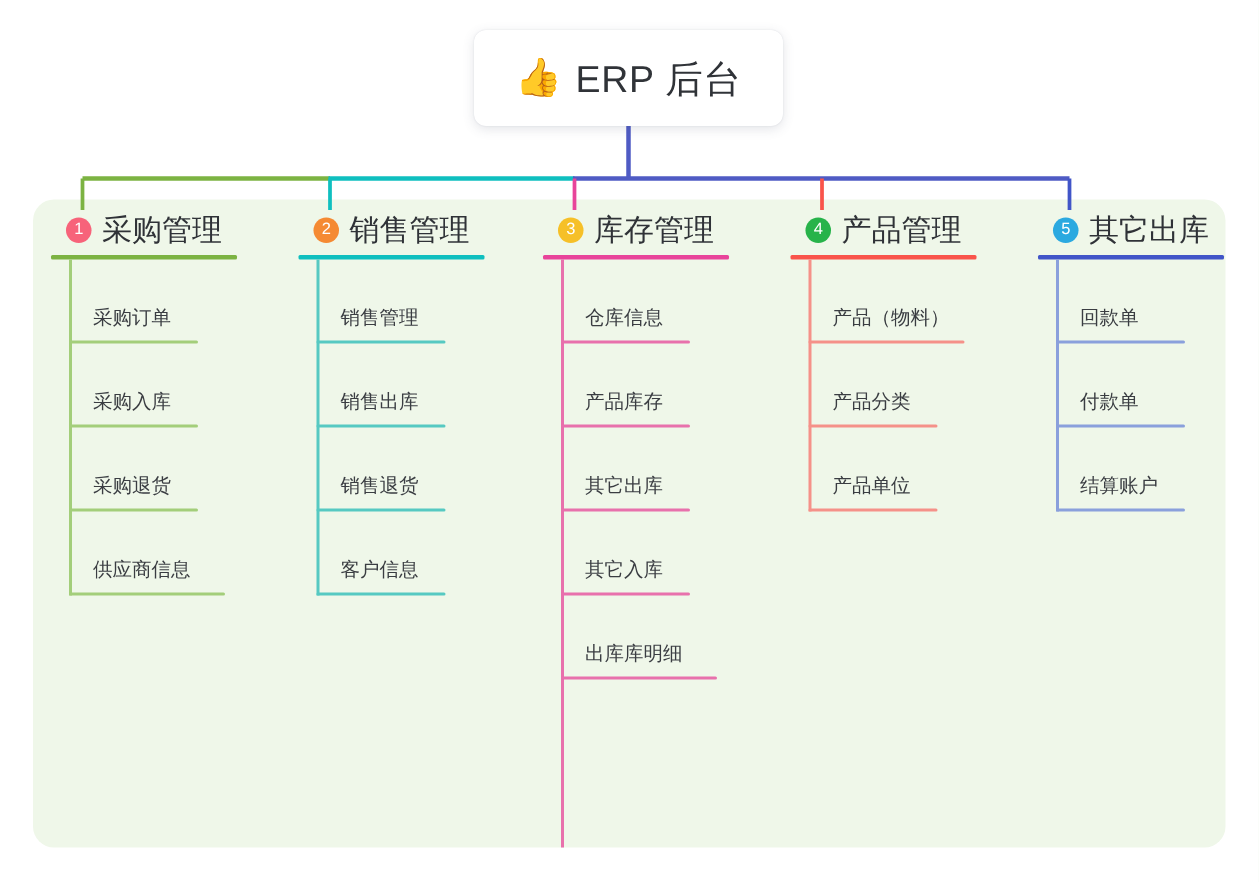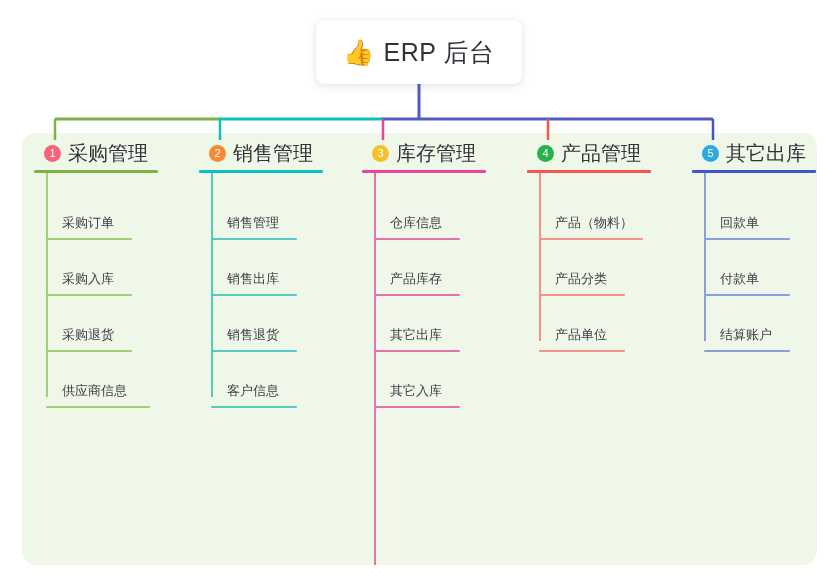--- a/index.html
+++ b/index.html
@@ -113,21 +113,21 @@
     left: 4px;
     bottom: 0;
     height: 3px;
     width: 124px;
     border-radius: 1px;
   }
 
   .col-body {
     position: relative;
     margin-left: 4px;
-    padding-top: 11px;
+    padding-top: 0px;
   }
   .spine {
     position: absolute;
     left: 12px;
     top: 0;
     width: 2px;
   }
   .leaf {
     position: relative;
     height: 56px;
@@ -244,20 +244,24 @@
             <div class="leaf-rule" style="background: rgb(232, 113, 172);"></div>
           </div>
           <div class="leaf">
             <span class="leaf-label">其它出库</span>
             <div class="leaf-rule" style="background: rgb(232, 113, 172);"></div>
           </div>
           <div class="leaf">
             <span class="leaf-label">其它入库</span>
             <div class="leaf-rule" style="background: rgb(232, 113, 172);"></div>
           </div>
+          <div class="leaf wide">
+            <span class="leaf-label">出库库明细</span>
+            <div class="leaf-rule" style="background: rgb(232, 113, 172);"></div>
+          </div>
         </div>
       </div>
       <div class="column" style="left: 523px;">
         <div class="col-head">
           <span class="badge" style="background: rgb(39, 179, 74);">4</span>
           <span class="col-title">产品管理</span>
           <div class="head-rule" style="background: rgb(249, 84, 75);"></div>
         </div>
         <div class="col-body">
           <div class="spine" style="background: rgb(245, 145, 137); height: 168px;"></div>

